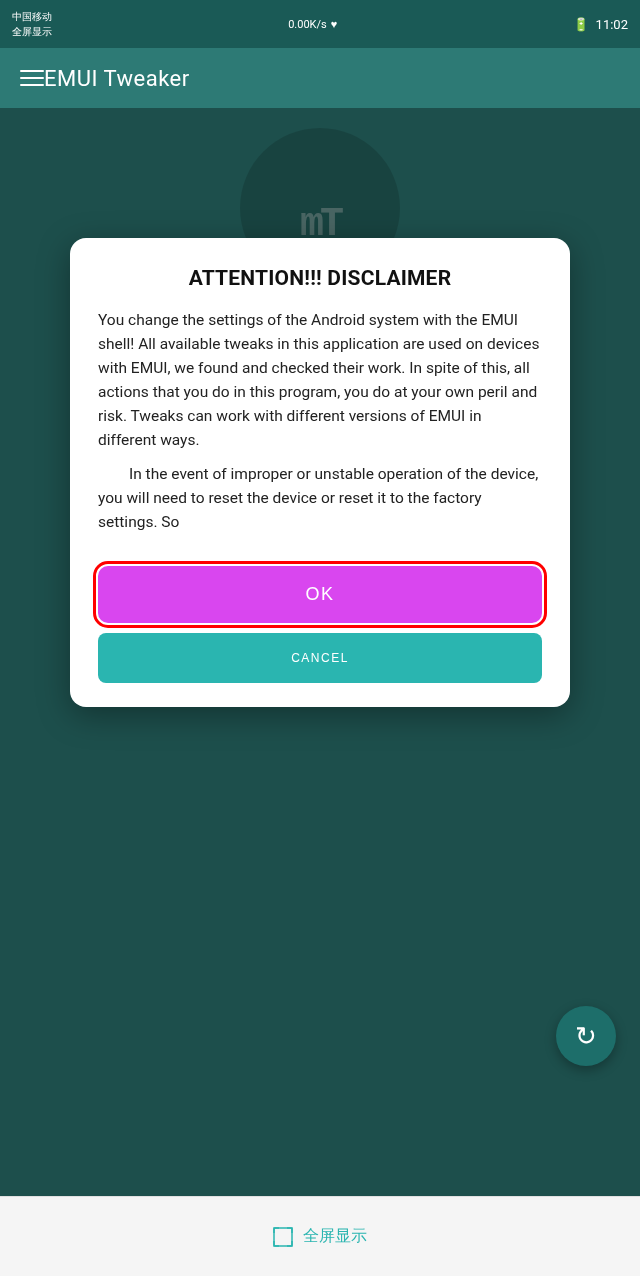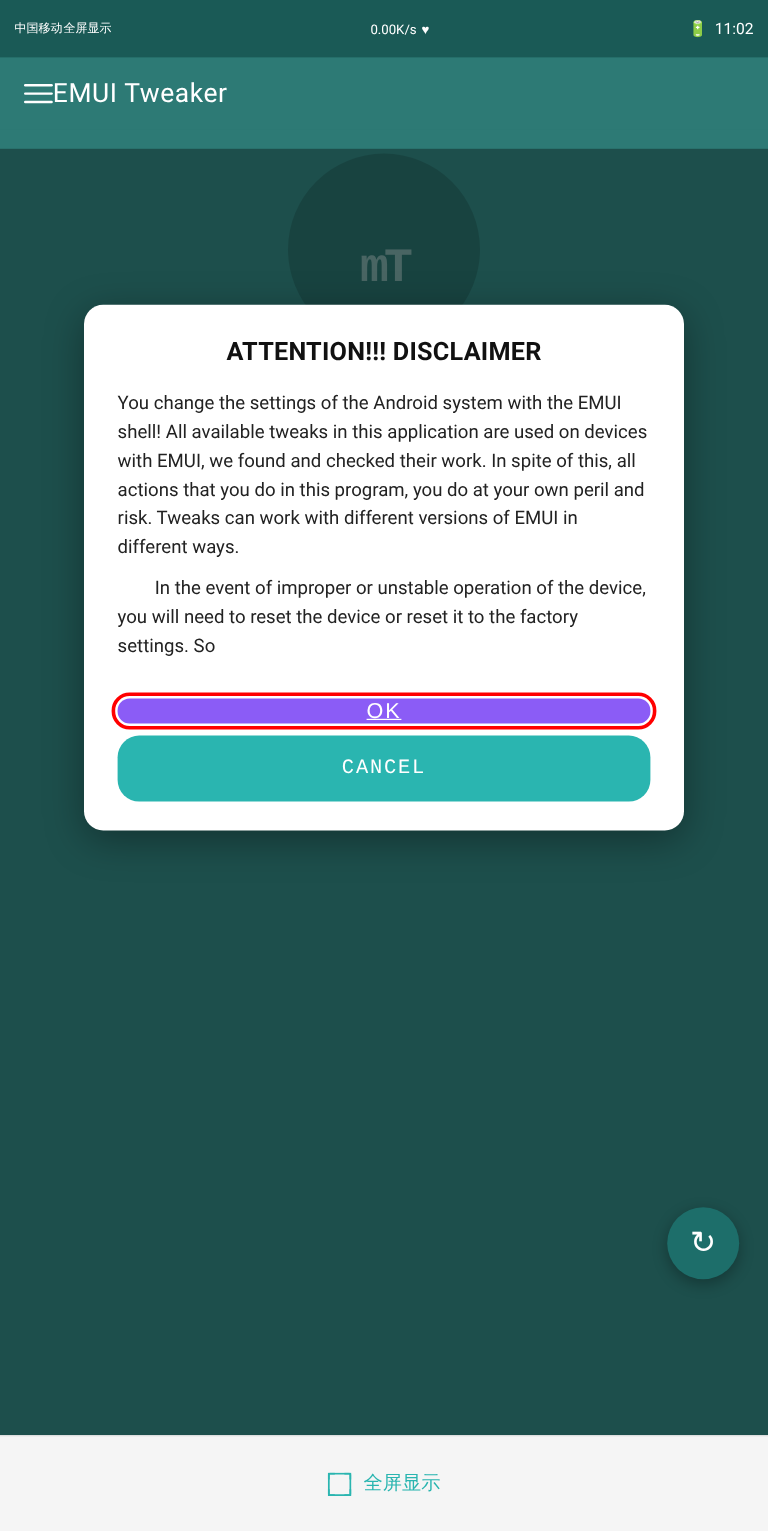--- a/index.html
+++ b/index.html
@@ -22,20 +22,21 @@
       display: flex;
       align-items: center;
       justify-content: space-between;
       padding: 0 12px;
       color: white;
       font-size: 11px;
     }
 
     .status-left {
       display: flex;
+      flex-direction: column;
       gap: 1px;
     }
 
     .status-left span {
       font-size: 10px;
       color: white;
     }
 
     .status-right {
       display: flex;
@@ -115,21 +116,21 @@
       font-size: 40px;
       font-weight: bold;
       letter-spacing: -4px;
       font-family: 'Courier New', monospace;
       margin-top: 32px;
     }
 
     
     .overlay {
       position: absolute;
-      top: 16px;
+      top: 0;
       left: 0;
       width: 100%;
       height: 100%;
       background: rgba(0,0,0,0.35);
       display: flex;
       align-items: flex-start;
       justify-content: center;
       padding-top: 130px;
     }
 
@@ -167,45 +168,44 @@
     }
 
     .dialog-buttons {
       display: flex;
       flex-direction: column;
       gap: 10px;
     }
 
     .btn-ok {
       width: 100%;
-      background: #8b5cf6;
+      padding: 18px;
+      background: #d946ef;
       border: none;
       border-radius: 10px;
       color: white;
       font-size: 18px;
       font-weight: 500;
       letter-spacing: 1.5px;
       cursor: pointer;
       outline: 3px solid red;
       outline-offset: 2px;
-      text-decoration: underline;
     }
 
     .btn-cancel {
       width: 100%;
       padding: 18px;
       background: #2ab5b0;
       border: none;
-      border-radius: 18px;
-      color: white;
-      font-size: 17px;
+      border-radius: 8px;
+      color: white;
+      font-size: 12px;
       font-weight: 500;
       letter-spacing: 1.5px;
       cursor: pointer;
-      font-family: Liberation Mono, monospace;
     }
 
     
     .fab {
       position: absolute;
       bottom: 130px;
       right: 24px;
       width: 60px;
       height: 60px;
       border-radius: 50%;

